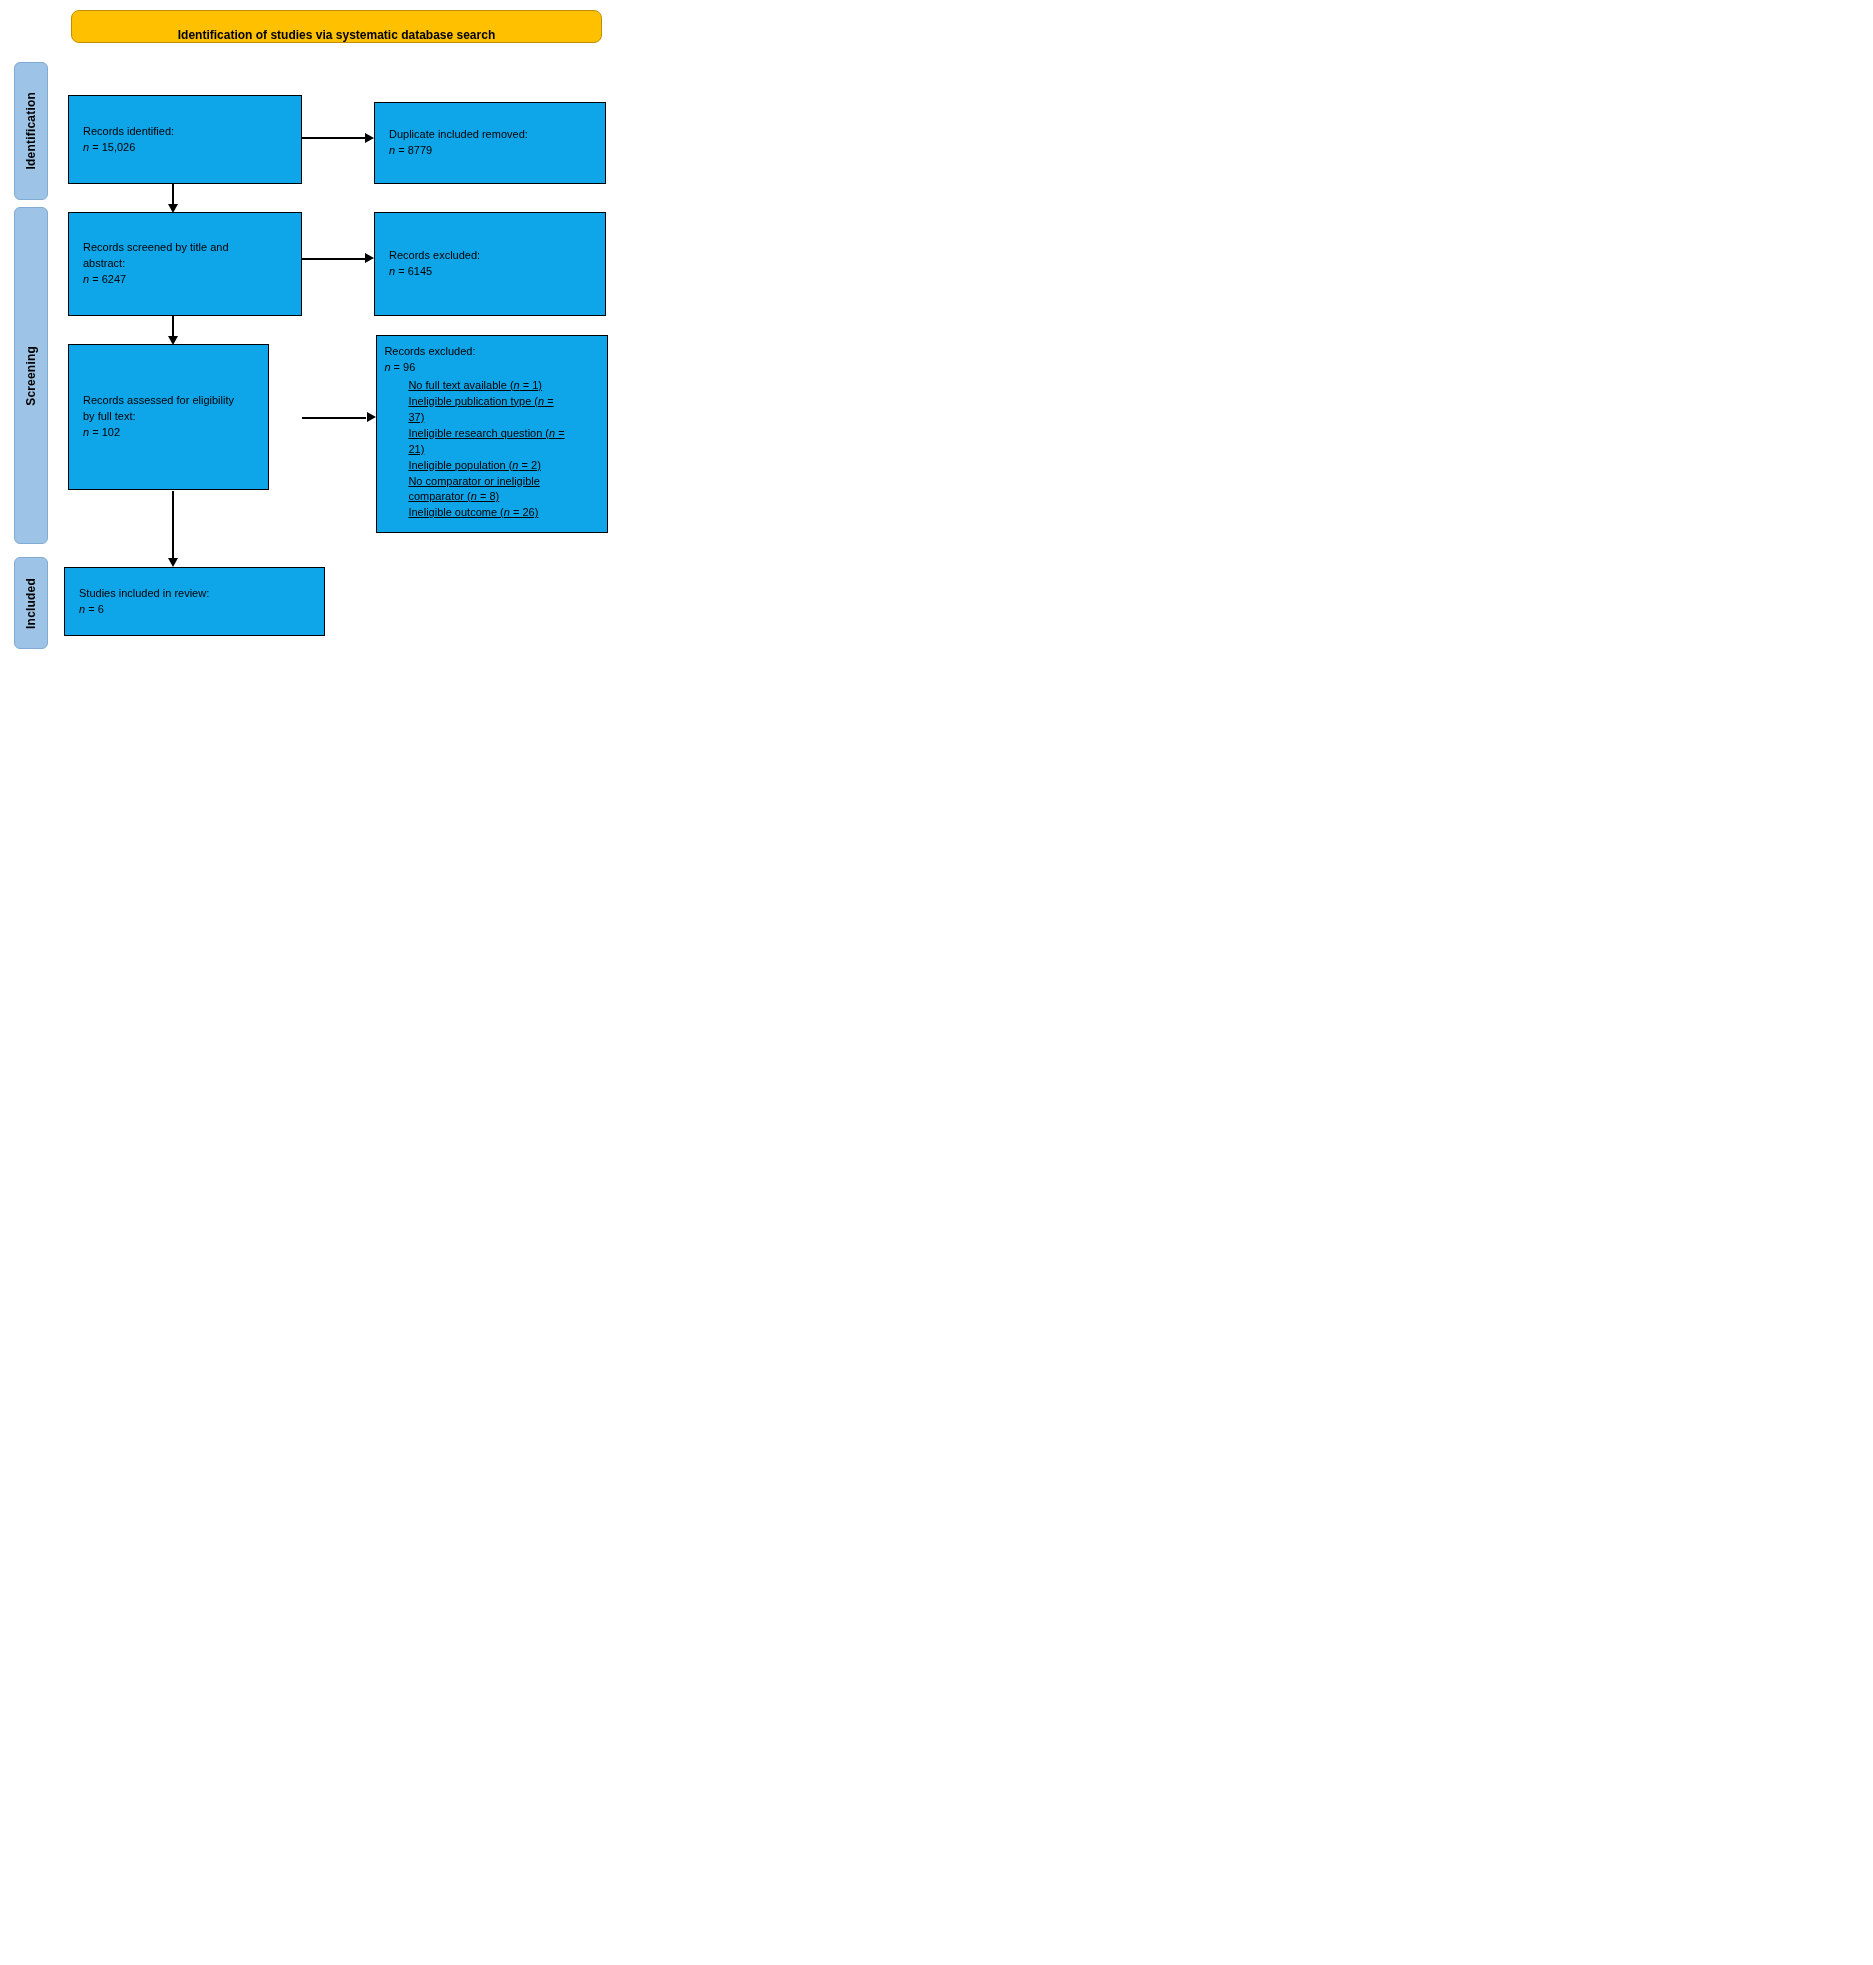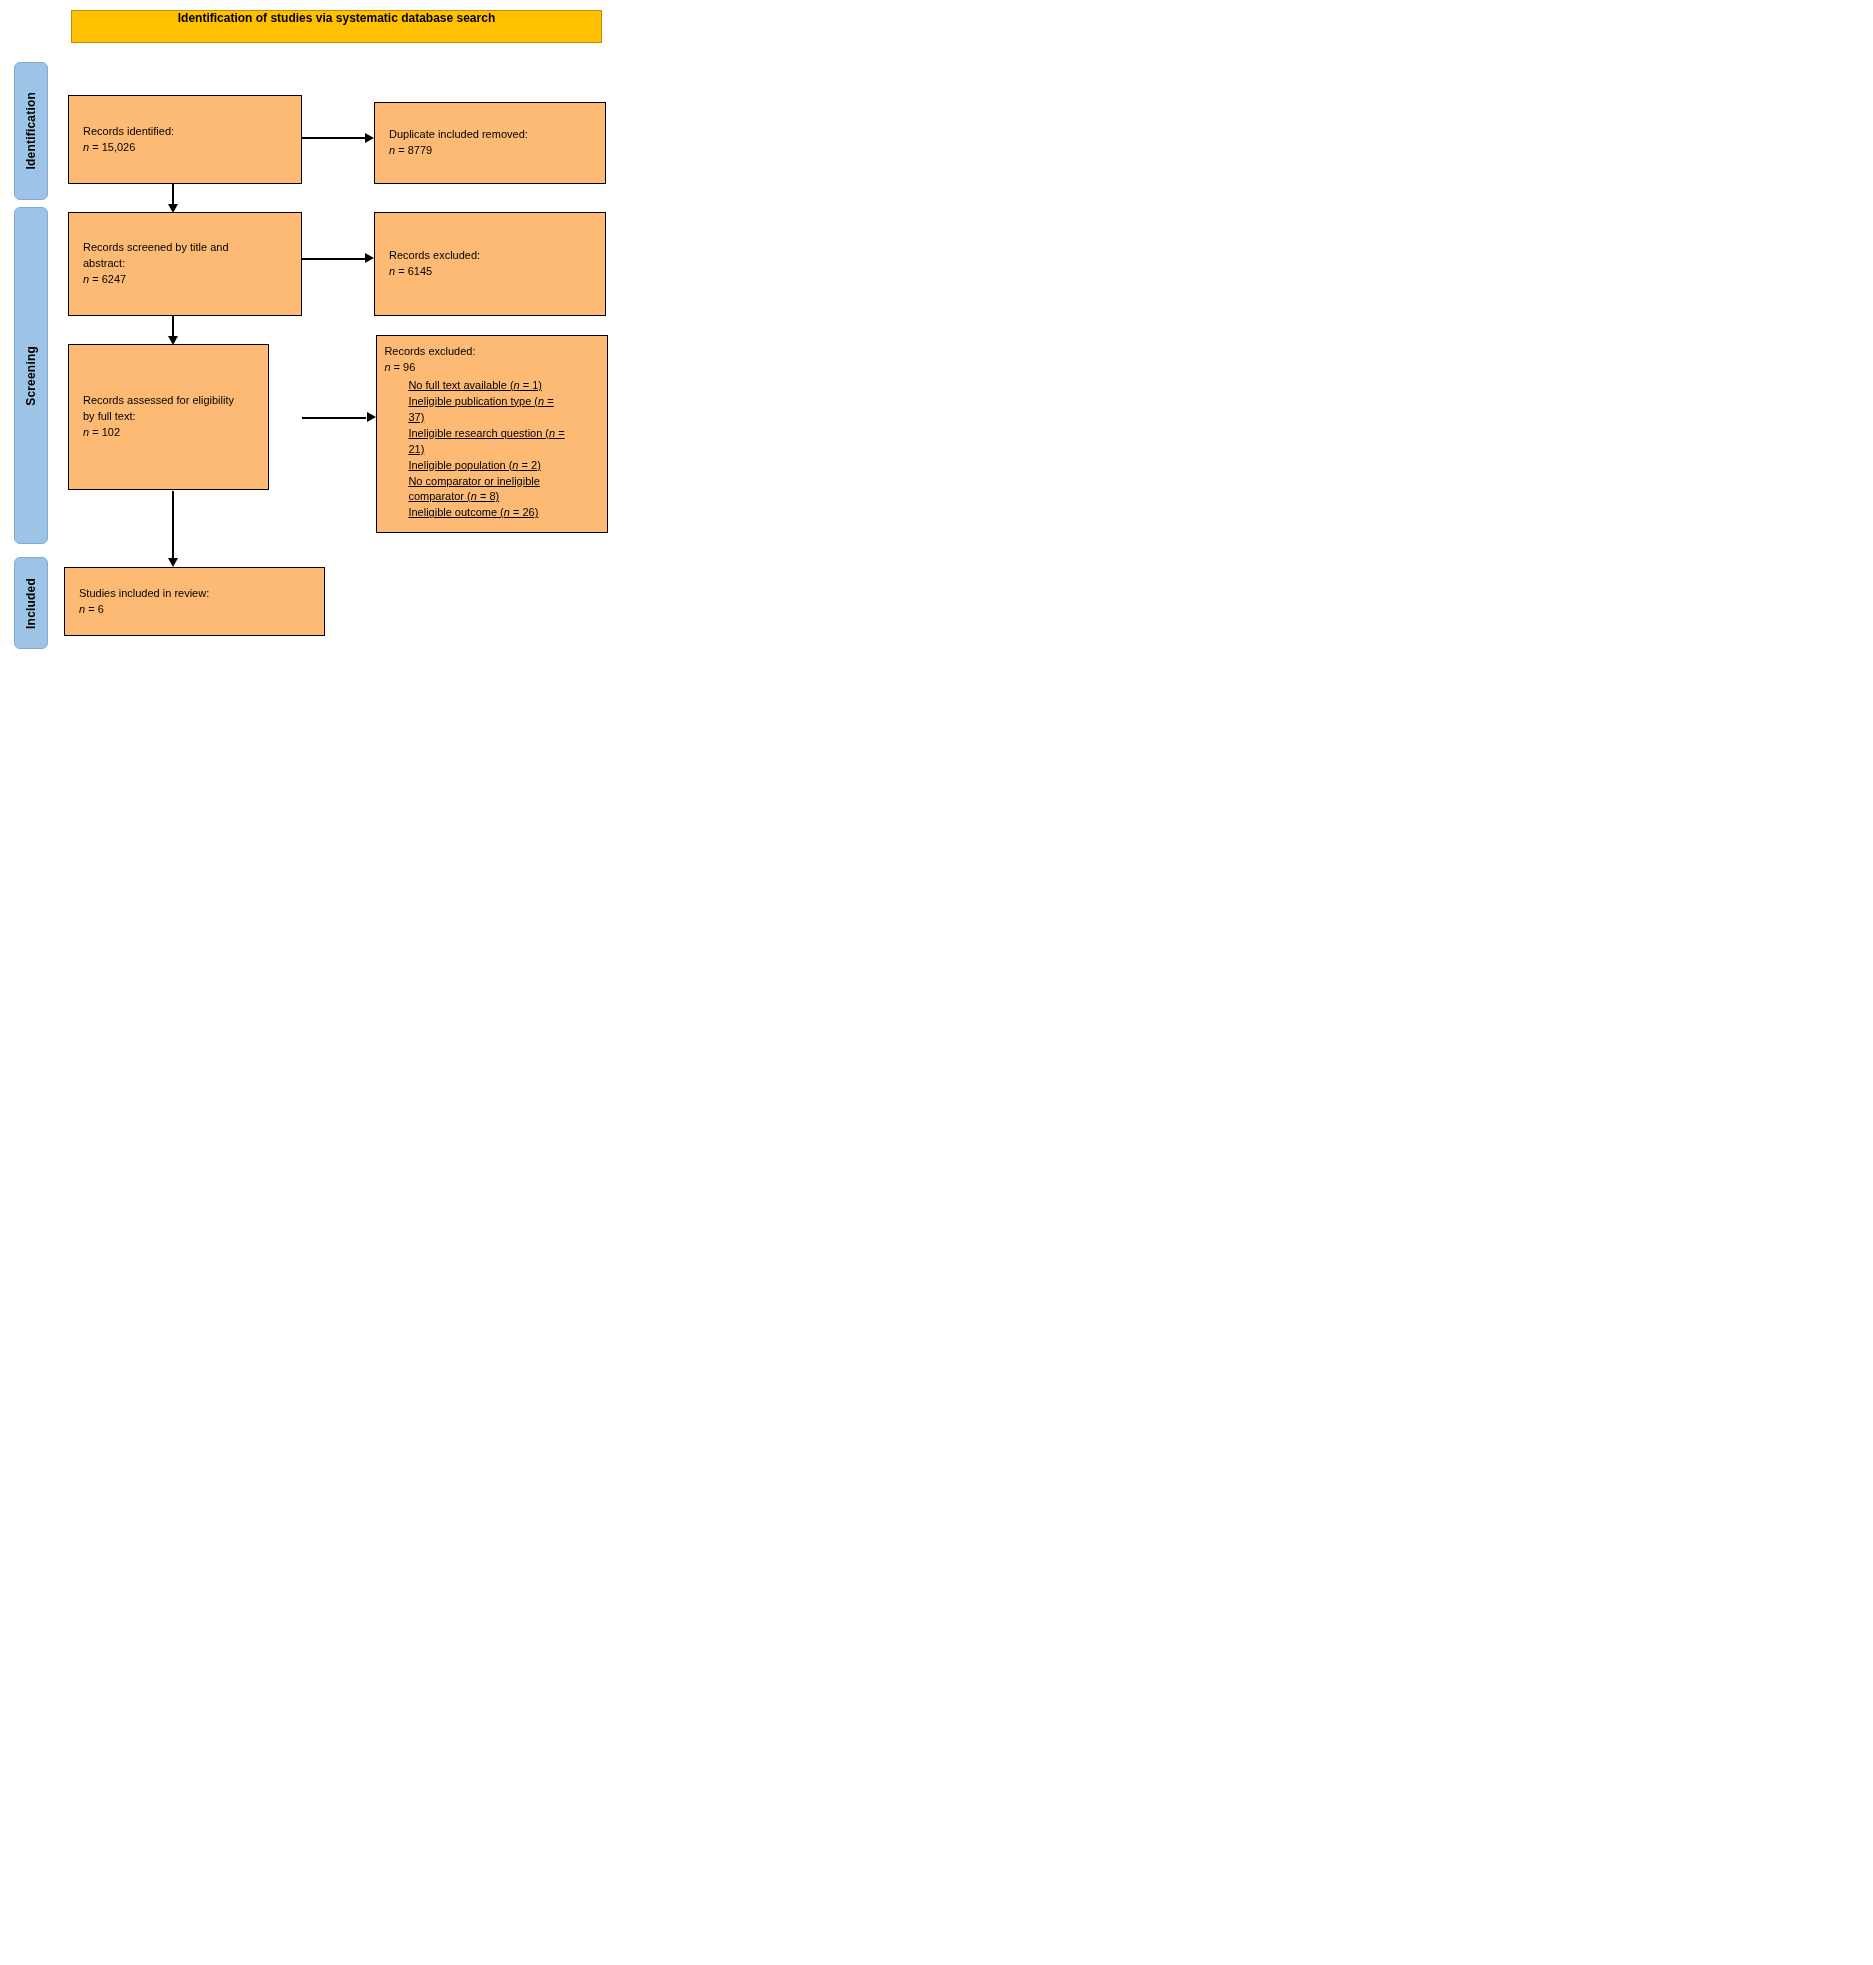--- a/index.html
+++ b/index.html
@@ -3,37 +3,37 @@
 <meta charset="utf-8">
 <style>
   html, body { margin:0; padding:0; background:#ffffff; }
   .canvas {
     position:relative; width:625px; height:657px; background:#ffffff;
     font-family:"Liberation Sans", sans-serif; color:#000;
   }
   .banner {
     position:absolute; left:71px; top:10px; width:531px; height:33px;
     box-sizing:border-box; background:#FFC000; border:1.5px solid #BF8F00;
-    border-radius:0; display:flex; align-items:flex-start; justify-content:center;
+    border-radius:8px; display:flex; align-items:flex-end; justify-content:center;
   }
   .banner span { font-size:12px; font-weight:bold; }
   .stage {
     position:absolute; left:14px; width:34px; box-sizing:border-box;
     background:#9DC3E6; border:1px solid #82ABD3; border-radius:6px;
     display:flex; align-items:center; justify-content:center;
   }
   .stage span {
     writing-mode:vertical-rl; transform:rotate(180deg);
     font-weight:bold; font-size:12px; letter-spacing:0.2px; white-space:nowrap;
   }
   #stage-identification { top:62px; height:138px; }
   #stage-screening      { top:207px; height:337px; }
   #stage-included       { top:557px; height:92px; }
   .box {
-    position:absolute; box-sizing:border-box; background:#fdba74; border:1.5px solid #000;
+    position:absolute; box-sizing:border-box; background:#0ea5e9; border:1.5px solid #000;
     font-size:11px; line-height:1.45; display:flex; flex-direction:column;
     justify-content:center; padding:7px 10px 7px 14px;
   }
   #box-identified         { left:68px; top:95px;  width:234px; height:89px; }
   #box-duplicates         { left:374px; top:102px;  width:232px; height:82px; }
   #box-screened           { left:68px; top:212px;  width:234px; height:104px; }
   #box-excluded-screening { left:374px; top:212px;  width:232px; height:104px; }
   #box-assessed           { left:68px; top:344px;  width:201px; height:146px; }
   #box-excluded-fulltext  { left:376px; top:335px;  width:232px; height:198px;
                             justify-content:flex-start; padding:8px 7px 7px 7.4px; }

